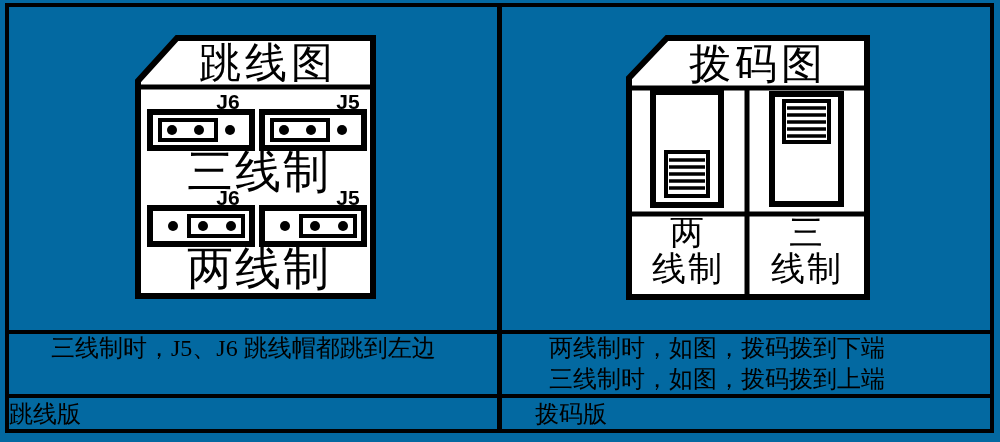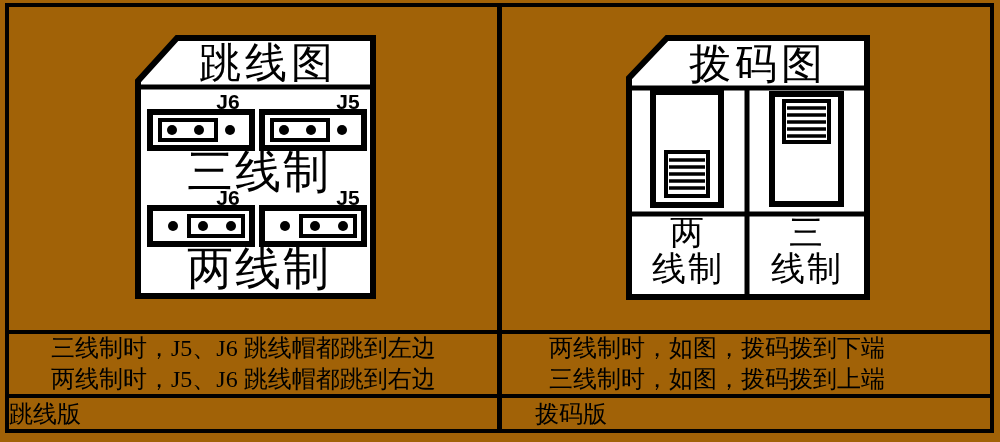--- a/index.html
+++ b/index.html
@@ -1,18 +1,18 @@
 <!DOCTYPE html>
 <html><head>
 <meta charset="utf-8">
 <style>
   html,body { margin:0; padding:0; background:#ffffff; }
   .screen {
     position:relative; width:1000px; height:442px;
-    background:#a16207; color:#000;
+    background:#0369a1; color:#000;
     font-family:"Liberation Serif", serif;
     overflow:hidden;
   }
   .outer-border {
     position:absolute; left:5px; top:3px; width:981px; height:422px;
     border:4px solid #000;
   }
   .line { position:absolute; background:#000; }
   .vline-col   { left:497px; top:3px; width:5px; height:430px; }
   .hline-1     { left:5px; top:330px; width:989px; height:4px; }
@@ -122,21 +122,20 @@
     </g>
 
     <text x="63" y="209" text-anchor="middle" class="t-mid">两</text>
     <text x="63" y="245" text-anchor="middle" class="t-mid">线制</text>
     <text x="182" y="209" text-anchor="middle" class="t-mid">三</text>
     <text x="182" y="245" text-anchor="middle" class="t-mid">线制</text>
   </svg>
 
   <div class="note note-left">
     <div>三线制时，J5、J6 跳线帽都跳到左边</div>
-    <div>两线制时，J5、J6 跳线帽都跳到右边</div>
   </div>
   <div class="note note-right">
     <div>两线制时，如图，拨码拨到下端</div>
     <div>三线制时，如图，拨码拨到上端</div>
   </div>
 
   <div class="caption caption-left">跳线版</div>
   <div class="caption caption-right">拨码版</div>
 
 </div>

